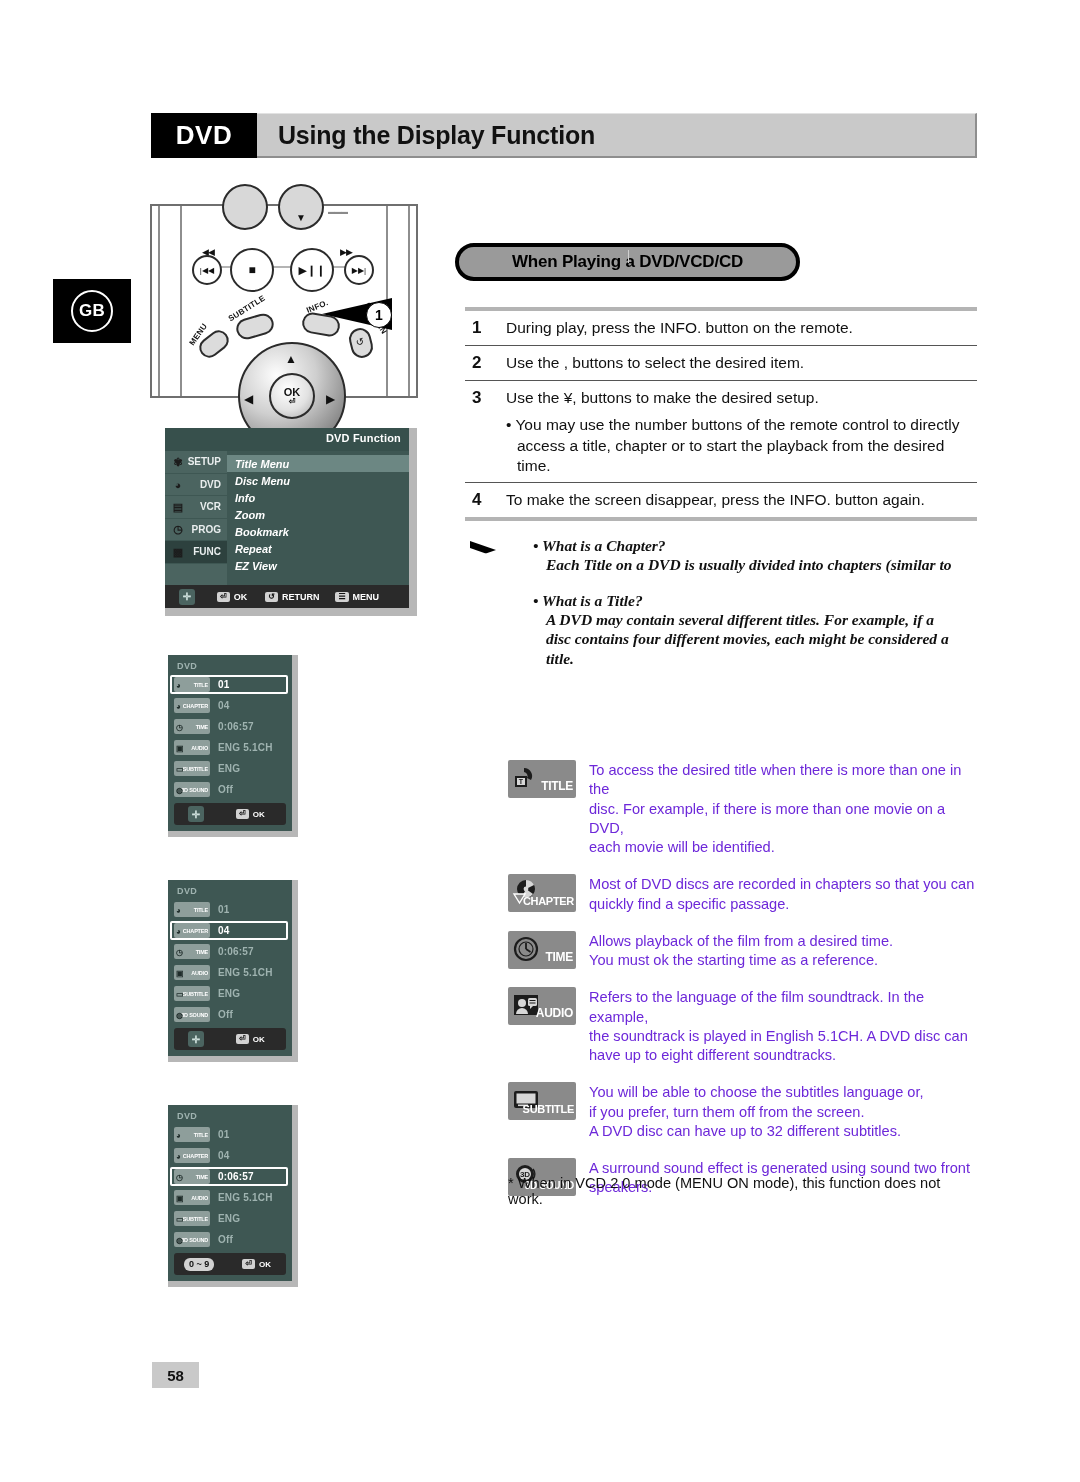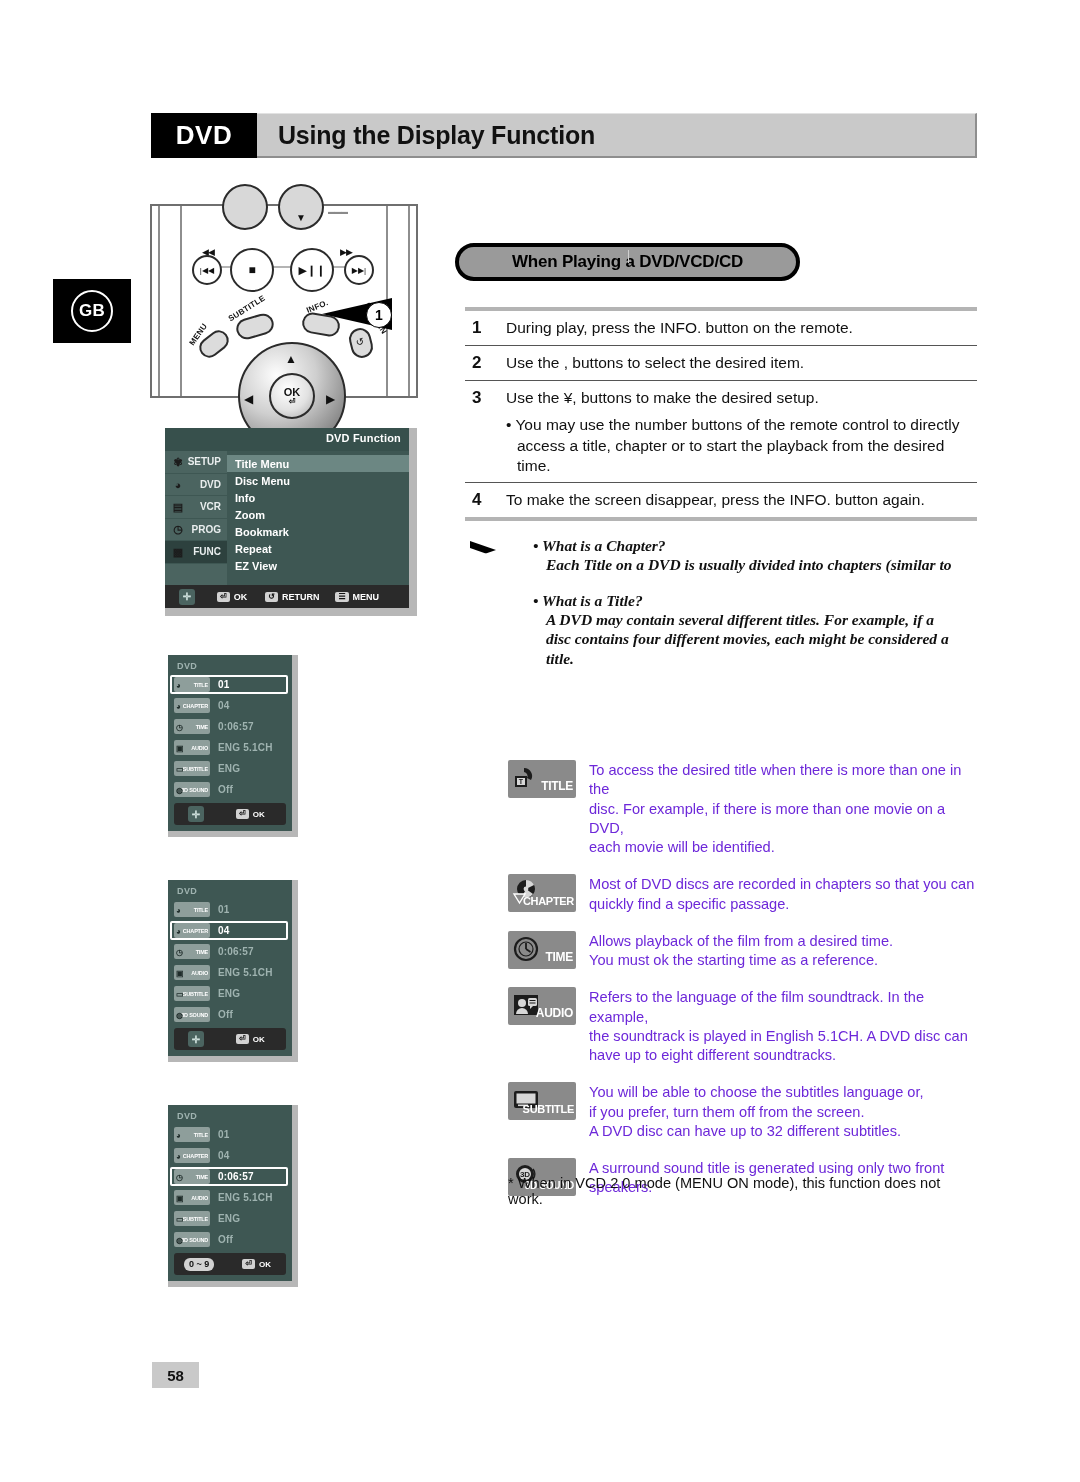--- a/index.html
+++ b/index.html
@@ -95,21 +95,21 @@
     height:22.5px;display:flex;align-items:center;justify-content:flex-end;
     padding-right:6px;box-sizing:border-box;color:#e9eeee;font-size:10px;font-weight:bold;
     border-bottom:1px solid #3e5753;position:relative;
   }
   .side-item.active{background:#2d413e;}
   .side-ico{
     position:absolute;left:4px;top:50%;transform:translateY(-50%);
     width:18px;height:15px;display:flex;align-items:center;justify-content:center;
     color:#1c1c1c;font-size:11px;
   }
-  .osd-func .list{position:absolute;left:62px;top:23px;right:0;bottom:23px;padding:4px 0 0 0;box-sizing:border-box;}
+  .osd-func .list{position:absolute;left:62px;top:23px;right:0;bottom:23px;padding:4px 0 0 0;box-sizing:border-box;font-style:italic;}
   .list-row{height:17px;color:#ffffff;font-size:11px;font-weight:bold;padding-left:8px;display:flex;align-items:center;}
   .list-row.sel{background:#6c8783;}
   .osd-func .botbar{
     position:absolute;left:0;bottom:0;width:244px;height:23px;background:#2a2a2a;
     display:flex;align-items:center;color:#fff;font-size:9px;font-weight:bold;
   }
   .botbar .cell{display:flex;align-items:center;gap:4px;}
   .key-box{
     display:inline-flex;align-items:center;justify-content:center;
     background:#d2d2d2;color:#111;border-radius:2px;font-size:8px;font-weight:bold;
@@ -651,21 +651,21 @@
           <svg width="28" height="28" viewBox="0 0 28 28">
             <circle cx="13" cy="12" r="9" fill="#1c1c1c"></circle>
             <circle cx="13" cy="12" r="6" fill="#d7d7d7"></circle>
             <text x="13" y="15" font-size="8" text-anchor="middle" fill="#1c1c1c" font-family="Liberation Sans, sans-serif" font-weight="bold">3D</text>
             <path d="M21 7 a8 8 0 0 1 0 10" stroke="#1c1c1c" stroke-width="1.6" fill="none"></path>
           </svg>
         </div>
         <div class="cap small" style="font-size:10px;">3D SOUND</div>
       </div>
       <div class="icon-text">
-        <span class="bl">A surround sound title is generated using only two front</span>
+        <span class="bl">A surround sound effect is generated using sound two front</span>
         <span class="bl">speakers.</span>
       </div>
     </div>
 
   </div>
 
   <div class="footnote">* When in VCD 2.0 mode (MENU ON mode), this function does not work.</div>
 
   <div class="page-num">58</div>
 

